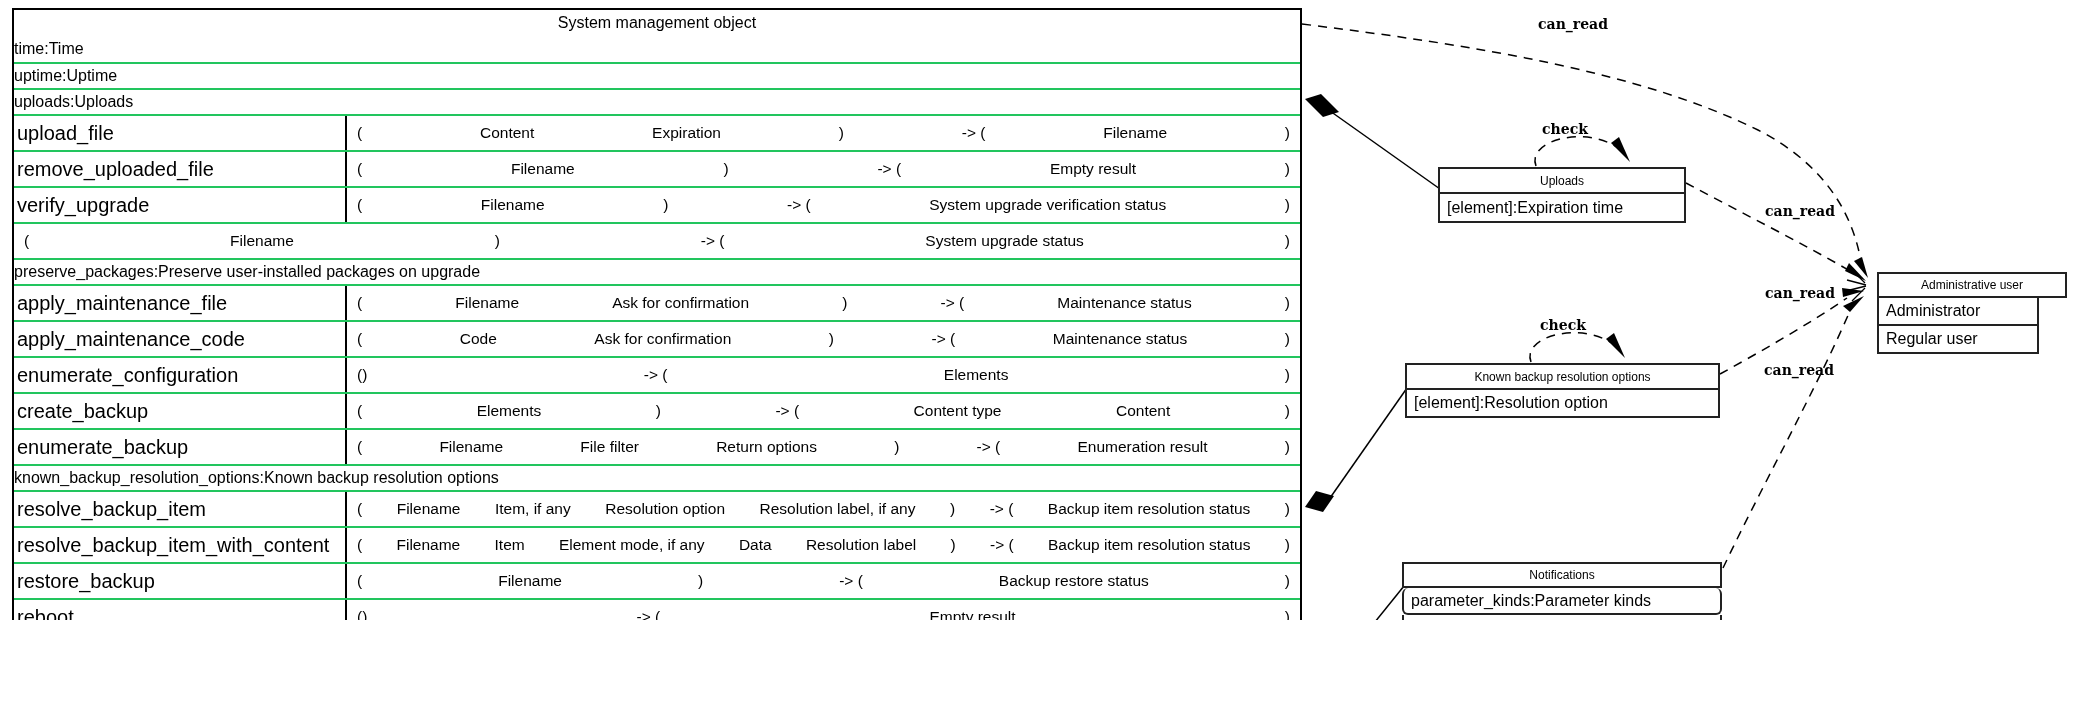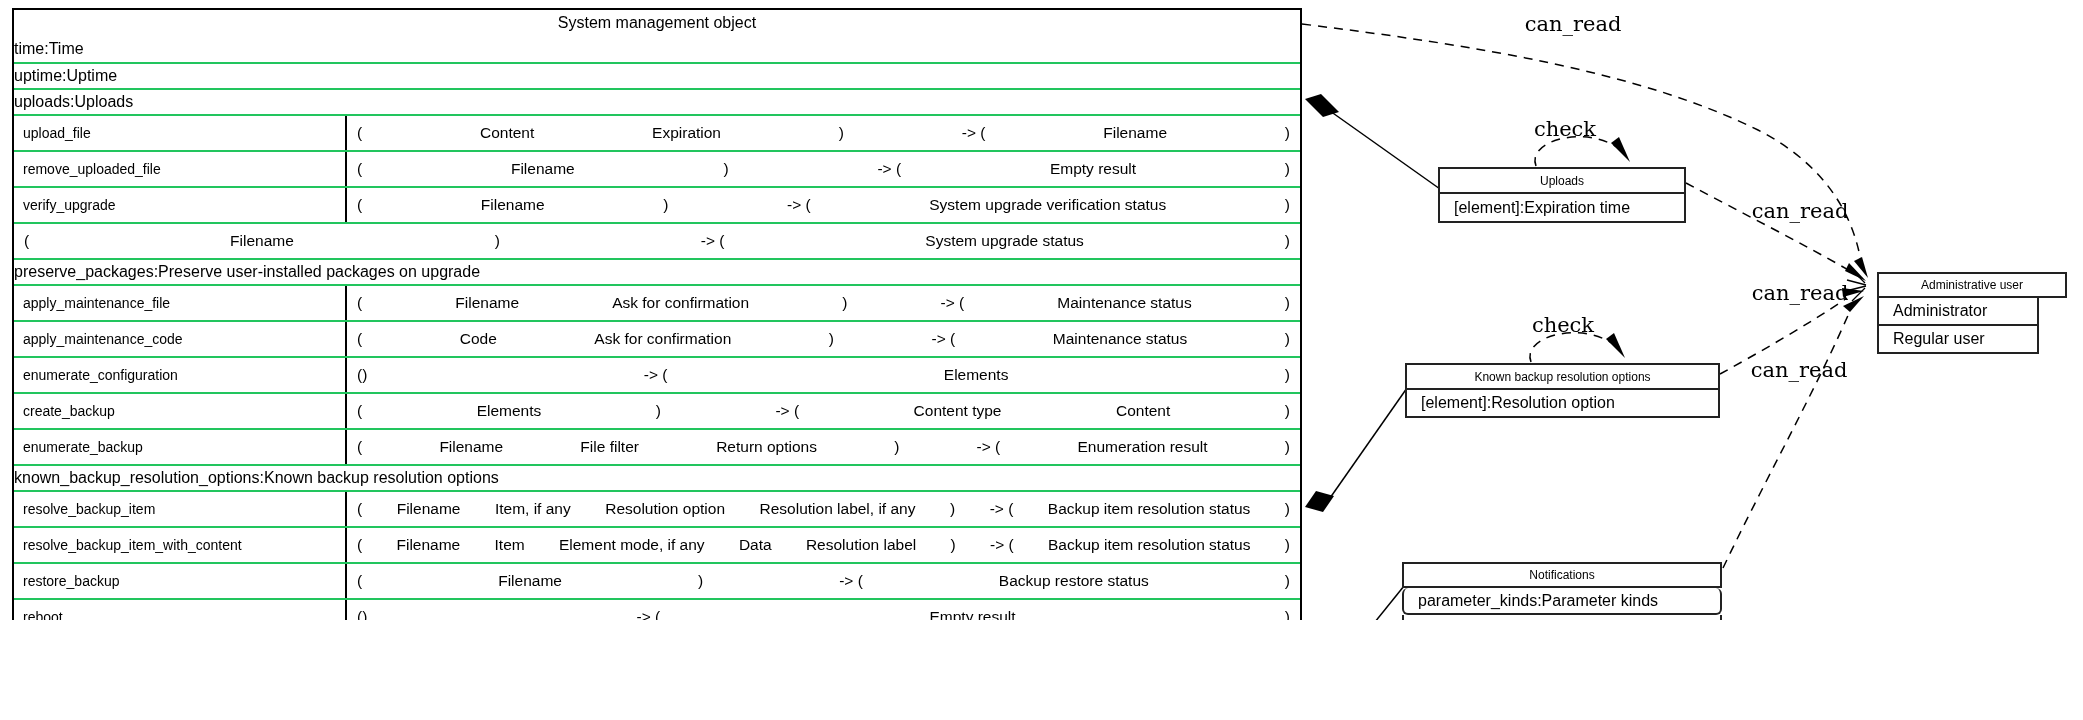--- a/index.html
+++ b/index.html
@@ -15,42 +15,42 @@
     position:absolute;left:12px;top:8px;width:1290px;z-index:2;
     background:#fff;border:2px solid #000;box-sizing:border-box;
   }
   .trow{display:flex;border-top:2px solid #22c55e;box-sizing:border-box;align-items:stretch;background:#fff;}
   .trow:first-child{border-top:none;}
   .trow.title{height:26px;align-items:center;justify-content:center;font-size:16px;}
   .trow.attr{height:26px;align-items:center;font-size:16px;white-space:nowrap;}
   .trow.method{height:36px;}
   .mname{
     width:333px;flex:0 0 333px;border-right:2px solid #000;box-sizing:border-box;
-    display:flex;align-items:center;padding-left:9px;font-size:14px;white-space:nowrap;
+    display:flex;align-items:center;padding-left:3px;font-size:20px;white-space:nowrap;
   }
   .msig{
     flex:1;display:flex;align-items:center;justify-content:space-between;
     padding:0 10px;font-size:15.5px;overflow:hidden;
   }
   .msig span{white-space:nowrap;}
 
   
   .uml-box{position:absolute;z-index:2;}
   .uml-box .btitle{
     border:2px solid #222;background:#fff;text-align:center;font-size:12px;
     box-sizing:border-box;display:flex;align-items:center;justify-content:center;white-space:nowrap;
   }
   .uml-box .brow{
     border:2px solid #222;border-top:none;background:#fff;font-size:16px;
-    box-sizing:border-box;display:flex;align-items:center;padding-left:14px;white-space:nowrap;
+    box-sizing:border-box;display:flex;align-items:center;padding-left:7px;white-space:nowrap;
   }
   
   .edge-label{
     position:absolute;z-index:3;transform:translate(-50%,-50%);
-    font-family:"DejaVu Serif","Liberation Serif",serif;font-size:21px;white-space:nowrap;
+    font-family:"DejaVu Serif","Liberation Serif",serif;font-size:14px;white-space:nowrap;font-weight:bold;
   }
 </style>
 </head>
 <body>
 
 <div class="stage">
 
   <svg class="overlay" width="2083" height="720">
     <g stroke="#000" fill="none" stroke-width="1.5">
 

